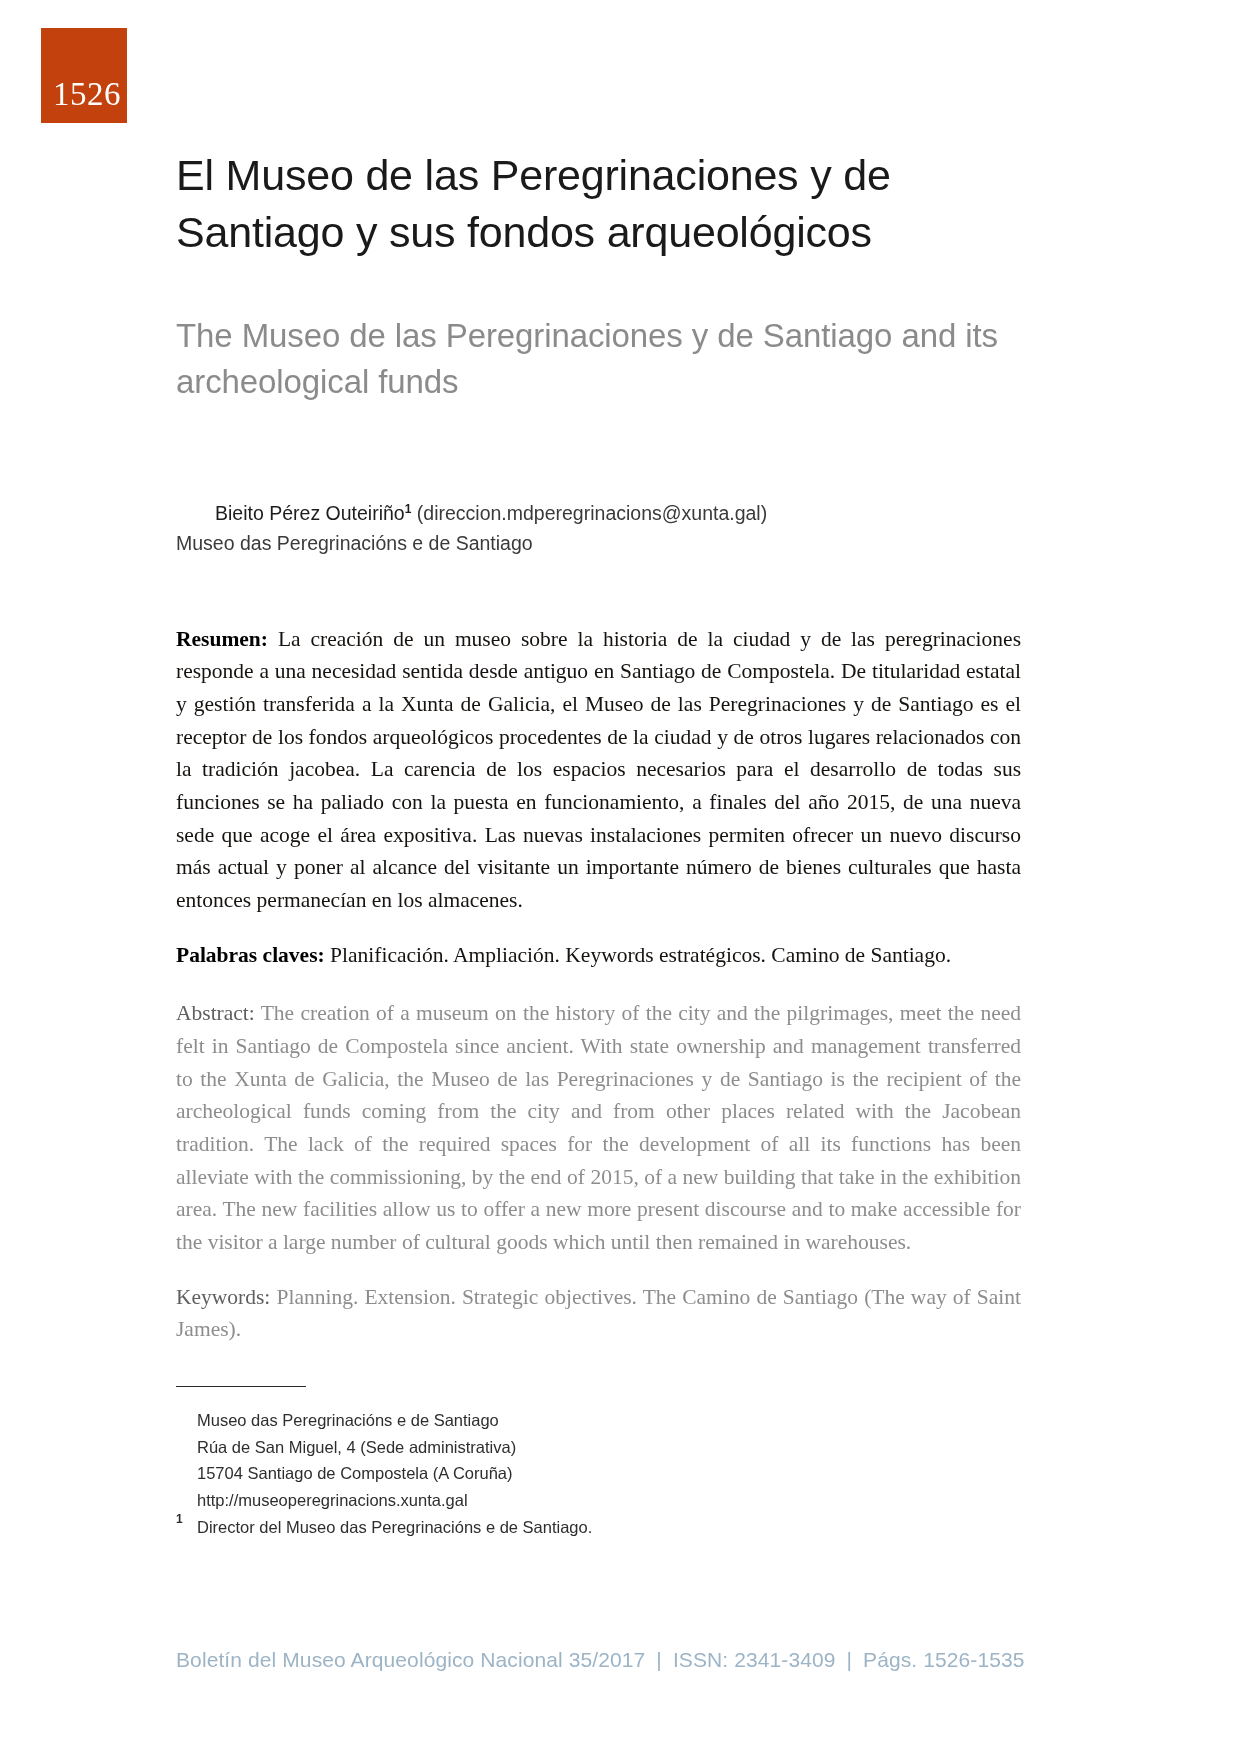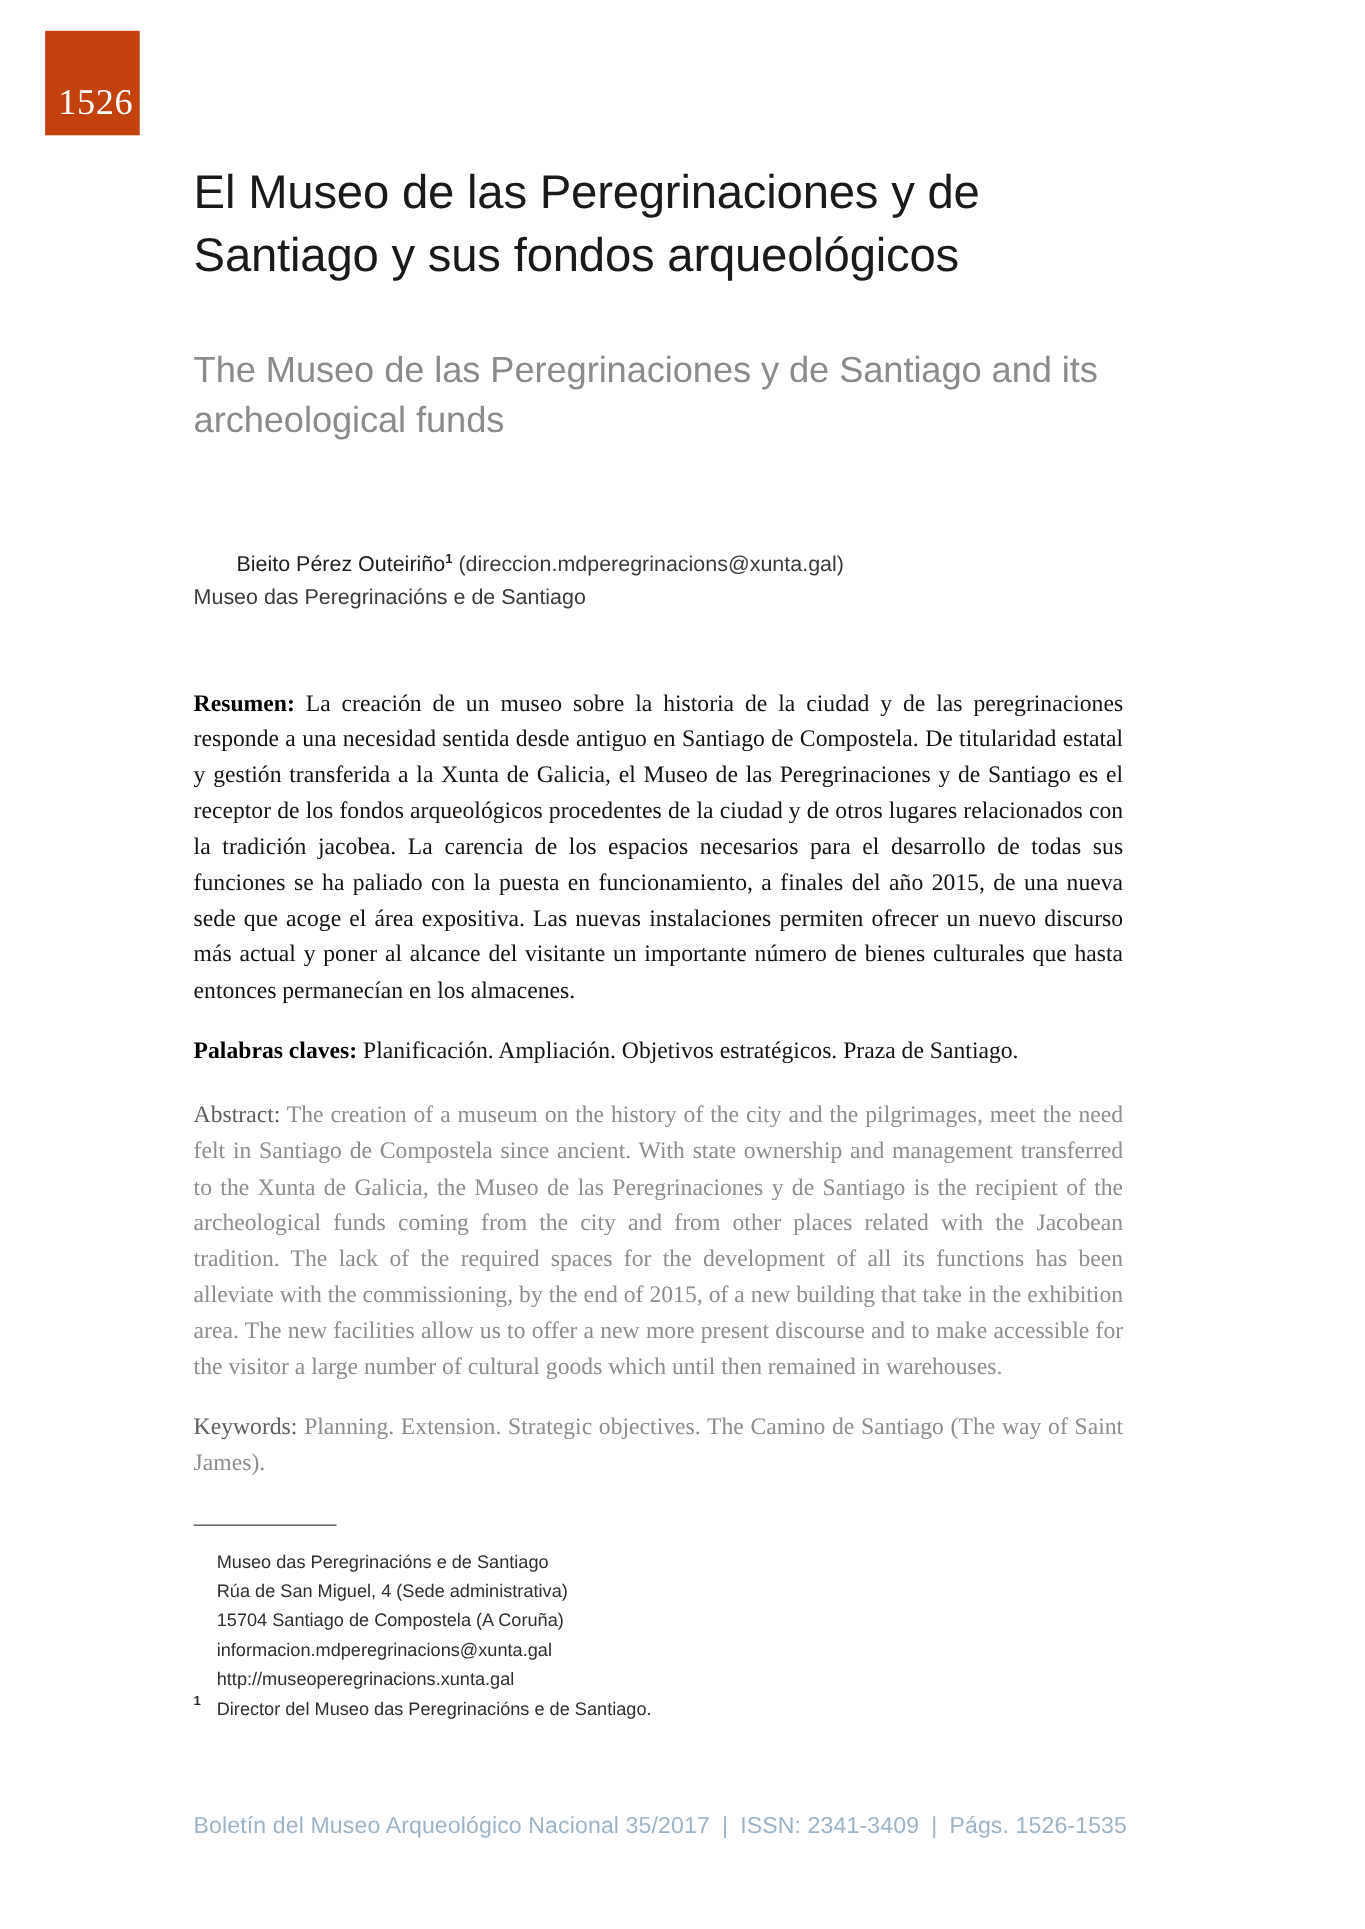--- a/index.html
+++ b/index.html
@@ -178,36 +178,35 @@
 
   <div class="author-block">
     <div><span class="author-name">Bieito Pérez Outeiriño</span><span class="author-sup">1</span> <span class="author-email">(direccion.mdperegrinacions@xunta.gal)</span></div>
     <div class="author-affil">Museo das Peregrinacións e de Santiago</div>
   </div>
 
   <div class="abs-wrap">
 
     <p class="body-es"><span class="lead-es">Resumen:</span> <span>La creación de un museo sobre la historia de la ciudad y de las peregrinaciones responde a una necesidad sentida desde antiguo en Santiago de Compostela. De titularidad estatal y gestión transferida a la Xunta de Galicia, el Museo de las Peregrinaciones y de Santiago es el receptor de los fondos arqueológicos procedentes de la ciudad y de otros lugares relacionados con la tradición jacobea. La carencia de los espacios necesarios para el desarrollo de todas sus funciones se ha paliado con la puesta en funcionamiento, a finales del año 2015, de una nueva sede que acoge el área expositiva. Las nuevas instalaciones permiten ofrecer un nuevo discurso más actual y poner al alcance del visitante un importante número de bienes culturales que hasta entonces permanecían en los almacenes.</span></p>
 
-    <p class="body-es keywords-es"><span class="lead-es">Palabras claves:</span> <span>Planificación. Ampliación. Objetivos estratégicos. Praza de Santiago.</span></p>
+    <p class="body-es keywords-es"><span class="lead-es">Palabras claves:</span> <span>Planificación. Ampliación. Keywords estratégicos. Camino de Santiago.</span></p>
 
     <p class="body-en first"><span class="lead-en">Abstract:</span> <span>The creation of a museum on the history of the city and the pilgrimages, meet the need felt in Santiago de Compostela since ancient. With state ownership and management transferred to the Xunta de Galicia, the Museo de las Peregrinaciones y de Santiago is the recipient of the archeological funds coming from the city and from other places related with the Jacobean tradition. The lack of the required spaces for the development of all its functions has been alleviate with the commissioning, by the end of 2015, of a new building that take in the exhibition area. The new facilities allow us to offer a new more present discourse and to make accessible for the visitor a large number of cultural goods which until then remained in warehouses.</span></p>
 
     <p class="body-en"><span class="lead-en">Keywords:</span> <span>Planning. Extension. Strategic objectives. The Camino de Santiago (The way of Saint James).</span></p>
 
   </div>
 </div>
 
 <div class="footnote">
   <div class="footnote-rule"></div>
   <div class="footnote-lines">
     <div>Museo das Peregrinacións e de Santiago</div>
     <div>Rúa de San Miguel, 4 (Sede administrativa)</div>
     <div>15704 Santiago de Compostela (A Coruña)</div>
-    <div>informacion.mdperegrinacions@xunta.gal</div>
     <div>http://museoperegrinacions.xunta.gal</div>
   </div>
   <div class="footnote-note">
     <span class="footnote-marker">1</span>
     <span>Director del Museo das Peregrinacións e de Santiago.</span>
   </div>
 </div>
 
 <div class="footer">
   <span>Boletín del Museo Arqueológico Nacional 35/2017</span><span class="footer-sep">|</span><span>ISSN: 2341-3409</span><span class="footer-sep">|</span><span>Págs. 1526-1535</span>

